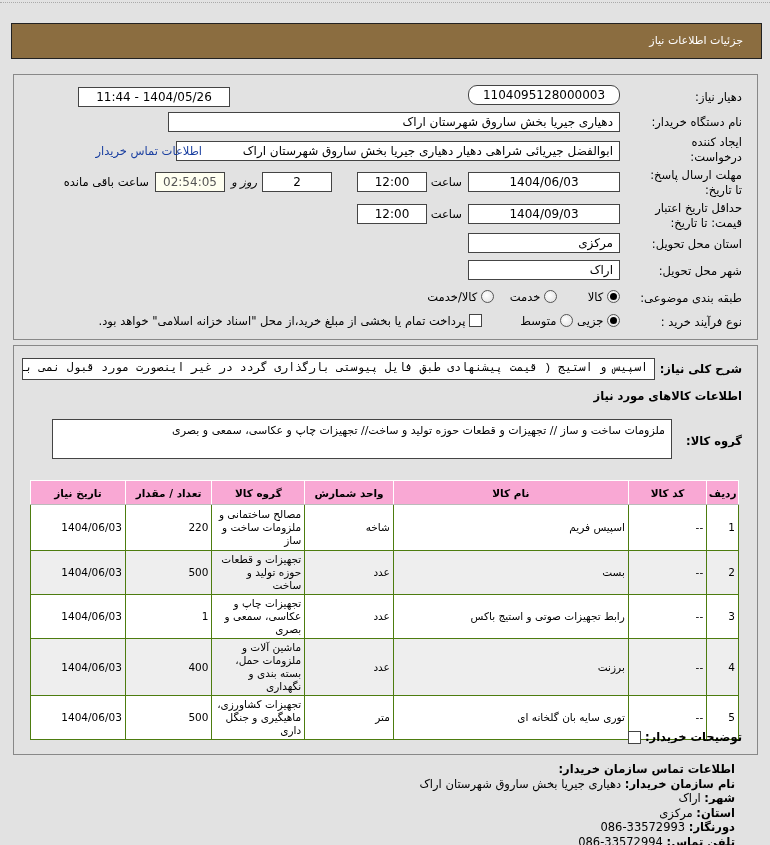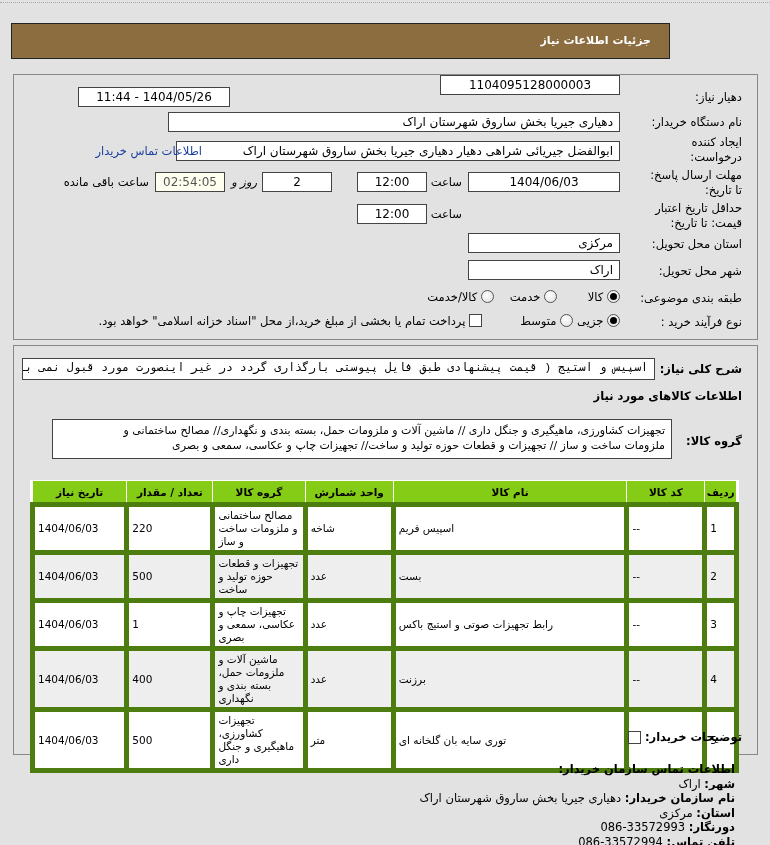--- a/index.html
+++ b/index.html
@@ -7,23 +7,23 @@
     margin: 0; padding: 0;
     width: 770px; height: 845px; overflow: hidden;
     background: #e2e2e2;
     font-family: "DejaVu Sans", sans-serif;
     font-size: 11px; color: #000;
     direction: rtl;
     position: relative;
   }
   .topline { position: absolute; top: 2px; left: 0; right: 0; border-top: 1px dotted #aaa; }
   .header {
-    position: absolute; top: 23px; left: 11px; width: 659px; height: 36px;
+    position: absolute; top: 23px; left: 11px; width: 751px; height: 36px;
     background: #8b6d40; border: 1px solid #222;
-    color: #fff; font-size: 11px; line-height: 34px; padding-right: 18px; font-weight: bold;
+    color: #fff; font-size: 11px; line-height: 34px; padding-right: 18px;
   }
   .panel {
     position: absolute; left: 13px; width: 745px;
     border: 1px solid #888; background: #e2e2e2;
   }
   .p1 { top: 74px; height: 266px; }
   .p2 { top: 345px; height: 410px; }
   .abs { position: absolute; }
   .lbl { position: absolute; font-size: 11.5px; white-space: nowrap; }
   .box {
@@ -44,40 +44,40 @@
   }
   .chk { display:inline-block; width: 13px; height: 13px; border: 1px solid #444; background: #fff; vertical-align: middle; }
   .opt { position: absolute; white-space: nowrap; font-size: 11.5px; }
   .opt span { vertical-align: middle; }
   .bold { font-weight: bold; }
   table.items {
     position: absolute; left: 16px; top: 134px; width: 709px;
     border-collapse: collapse; font-size: 10.5px; background: #fff;
   }
   table.items th {
-    background: #84cc16; height: 24px; font-weight: bold; font-size: 10.5px;
+    background: #f9a8d4; height: 24px; font-weight: bold; font-size: 10.5px;
     border: 1px solid #fff; border-bottom: 1px solid #bbb;
   }
-  table.items td { border: 5px solid #4d7c0f; text-align: left; padding: 2px 3px; line-height: 13px; }
+  table.items td { border: 1px solid #4d7c0f; text-align: right; padding: 2px 3px; line-height: 13px; }
   table.items tr.odd td { background: #fff; }
   table.items tr.even td { background: #eeeeee; }
   .contact { position: absolute; right: 35px; top: 762px; font-size: 11.5px; line-height: 14.5px; text-align: right; }
   .contact .k { font-weight: bold; }
 </style>
 </head>
 <body>
 
 <div class="topline"></div>
 <div class="header">
   <span>جزئیات اطلاعات نیاز</span>
 </div>
 
 <div class="panel p1">
   <span class="lbl" style="right:15px;top:15px;">دهیار نیاز:</span>
-  <div class="box center" style="right:137px;top:0;width:180px;">1104095128000003</div>
+  <div class="box center" style="right:137px;top:10px;width:152px;border-radius:9px;">1104095128000003</div>
   <span class="lbl" style="right:388px;top:23px;margin-top:44px;">تاریخ و ساعت اعلان عمومی:</span>
   <div class="box center" style="right:527px;top:12px;width:152px;">1404/05/26 - 11:44</div>
 
   <span class="lbl" style="right:15px;top:40px;">نام دستگاه خریدار:</span>
   <div class="box right" style="right:137px;top:37px;width:452px;">دهیاری جیریا بخش ساروق شهرستان اراک</div>
 
   <span class="lbl" style="right:15px;top:60px;">ایجاد کننده</span>
   <span class="lbl" style="right:15px;top:75px;">درخواست:</span>
   <div class="box right" style="right:137px;top:66px;width:444px;">ابوالفضل جیریائی شراهی دهیار دهیاری جیریا بخش ساروق شهرستان اراک</div>
   <span class="lbl link" style="right:555px;top:69px;">اطلاعات تماس خریدار</span>
@@ -87,20 +87,21 @@
   <div class="box center" style="right:137px;top:97px;width:152px;">1404/06/03</div>
   <span class="lbl" style="right:295px;top:100px;">ساعت</span>
   <div class="box center" style="right:330px;top:97px;width:70px;">12:00</div>
   <div class="box center" style="right:425px;top:97px;width:70px;">2</div>
   <span class="lbl" style="right:500px;top:100px;font-style:italic;">روز و</span>
   <div class="box center remain" style="right:532px;top:97px;width:70px;">02:54:05</div>
   <span class="lbl" style="right:608px;top:100px;">ساعت باقی مانده</span>
 
   <span class="lbl" style="right:15px;top:126px;">حداقل تاریخ اعتبار</span>
   <span class="lbl" style="right:15px;top:141px;">قیمت: تا تاریخ:</span>
+  <div class="box center" style="right:137px;top:129px;width:152px;">1404/09/03</div>
   <span class="lbl" style="right:295px;top:132px;">ساعت</span>
   <div class="box center" style="right:330px;top:129px;width:70px;">12:00</div>
 
   <span class="lbl" style="right:15px;top:162px;">استان محل تحویل:</span>
   <div class="box right" style="right:137px;top:158px;width:152px;">مرکزی</div>
 
   <span class="lbl" style="right:15px;top:189px;">شهر محل تحویل:</span>
   <div class="box right" style="right:137px;top:185px;width:152px;">اراک</div>
 
   <span class="lbl" style="right:15px;top:216px;">طبقه بندی موضوعی:</span>
@@ -133,21 +134,20 @@
 </div>
 
 <div class="panel p2">
   <span class="lbl bold" style="right:15px;top:16px;">شرح کلی نیاز:</span>
   <div class="box right" style="right:102px;top:12px;width:633px;height:22px;font-size:11.5px;font-family:Liberation Mono, monospace;">اسپیس و استیج ( قیمت پیشنهادی طبق فایل پیوستی بارگذاری گردد در غیر اینصورت مورد قبول نمی باشد.)</div>
 
   <span class="lbl bold" style="right:15px;top:43px;">اطلاعات کالاهای مورد نیاز</span>
 
   <span class="lbl bold" style="right:15px;top:88px;">گروه کالا:</span>
   <div class="abs" style="right:85px;top:73px;width:620px;height:40px;background:#fff;border:1px solid #444;padding:3px 6px;font-size:11px;line-height:15px;text-align:right;">
-    <div>تجهیزات کشاورزی، ماهیگیری و جنگل داری // ماشین آلات و ملزومات حمل، بسته بندی و نگهداری// مصالح ساختمانی و</div>
     <div>ملزومات ساخت و ساز // تجهیزات و قطعات حوزه تولید و ساخت// تجهیزات چاپ و عکاسی، سمعی و بصری</div>
   </div>
 
   <table class="items">
     <thead>
       <tr>
         <th style="width:24px">ردیف</th>
         <th style="width:76px">کد کالا</th>
         <th style="width:228px">نام کالا</th>
         <th style="width:86px">واحد شمارش</th>
@@ -206,18 +206,18 @@
   </table>
 
   <span class="lbl bold" style="right:15px;top:384px;">
     <span>توضیحات خریدار:</span>
     <span class="chk"></span>
   </span>
 </div>
 
 <div class="contact">
   <div class="k">اطلاعات تماس سازمان خریدار:</div>
+  <div><span class="k">نام سازمان خریدار:</span> <span>دهیاری جیریا بخش ساروق شهرستان اراک</span></div>
   <div><span class="k">شهر:</span> <span>اراک</span></div>
-  <div><span class="k">نام سازمان خریدار:</span> <span>دهیاری جیریا بخش ساروق شهرستان اراک</span></div>
   <div><span class="k">استان:</span> <span>مرکزی</span></div>
   <div><span class="k">دورنگار:</span> <span>33572993-086</span></div>
   <div><span class="k">تلفن تماس:</span> <span>33572994-086</span></div>
 </div>
 
 </body></html>

